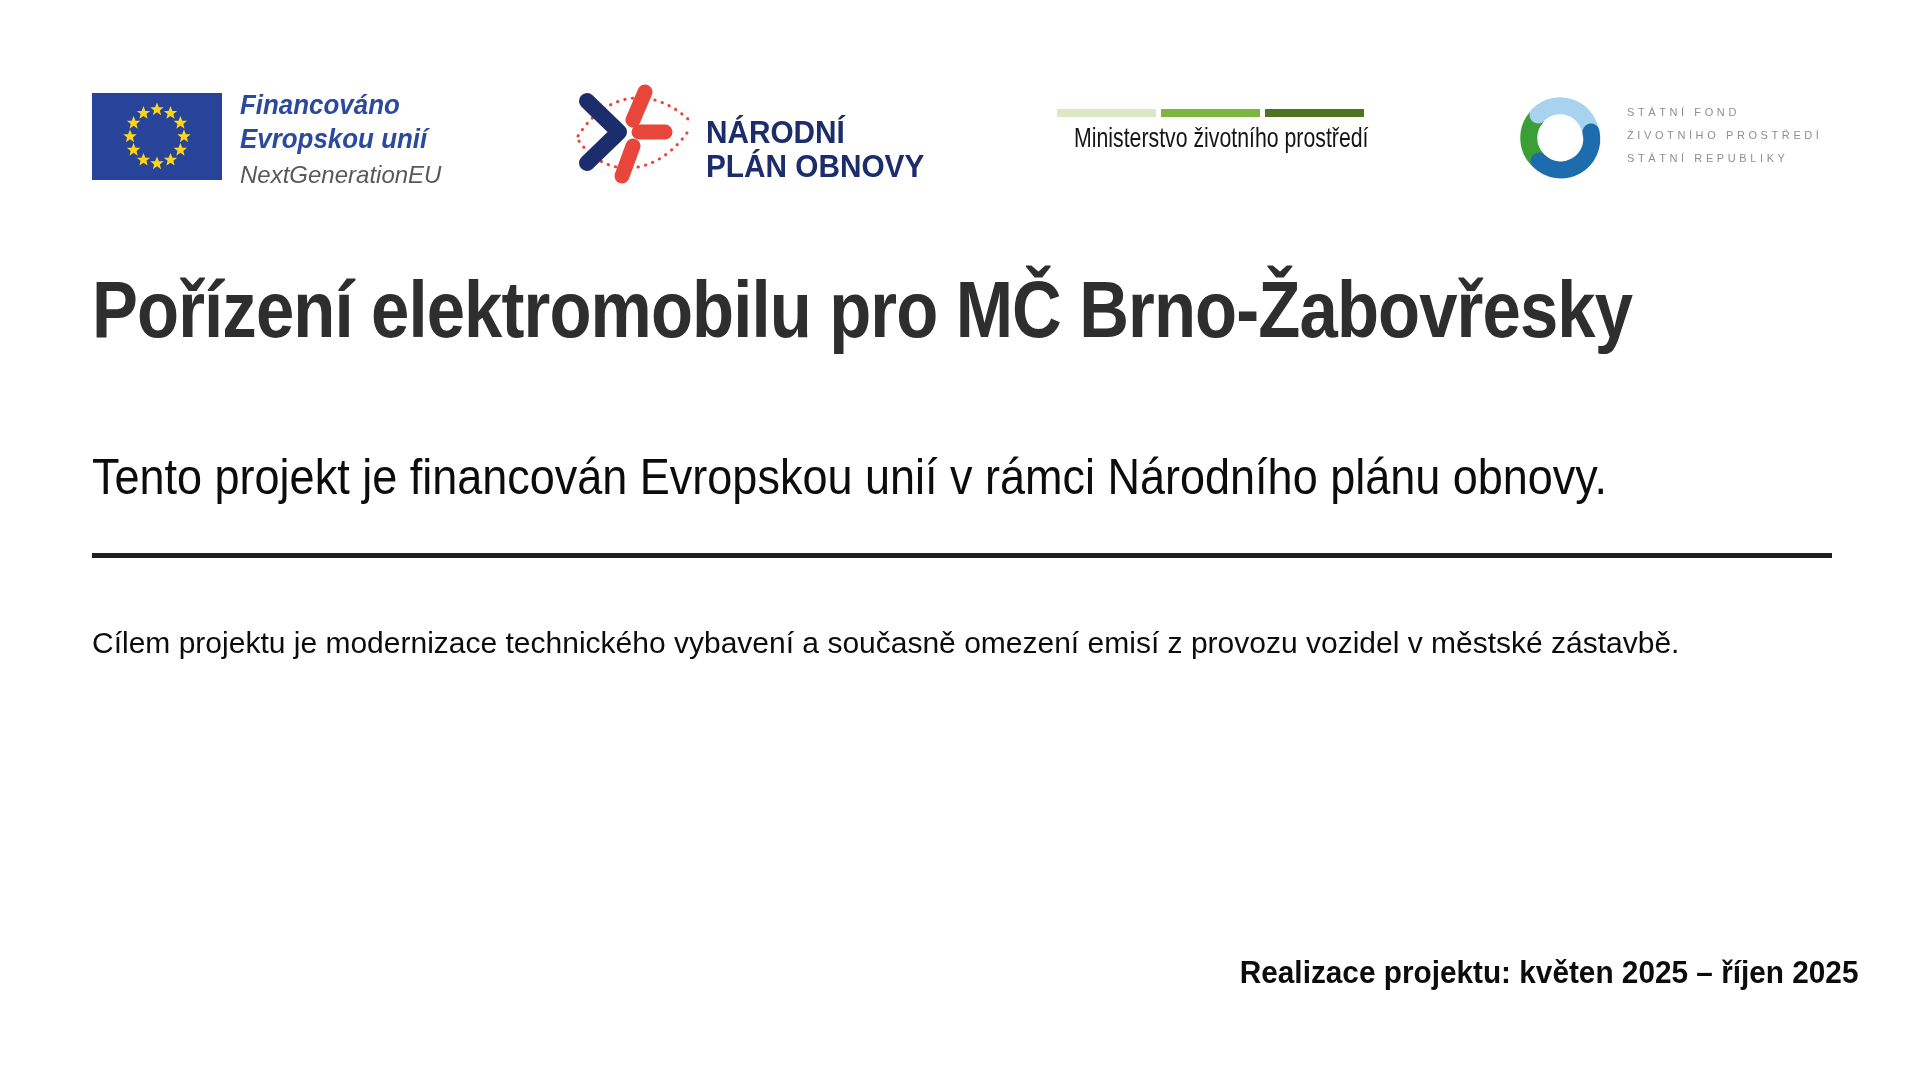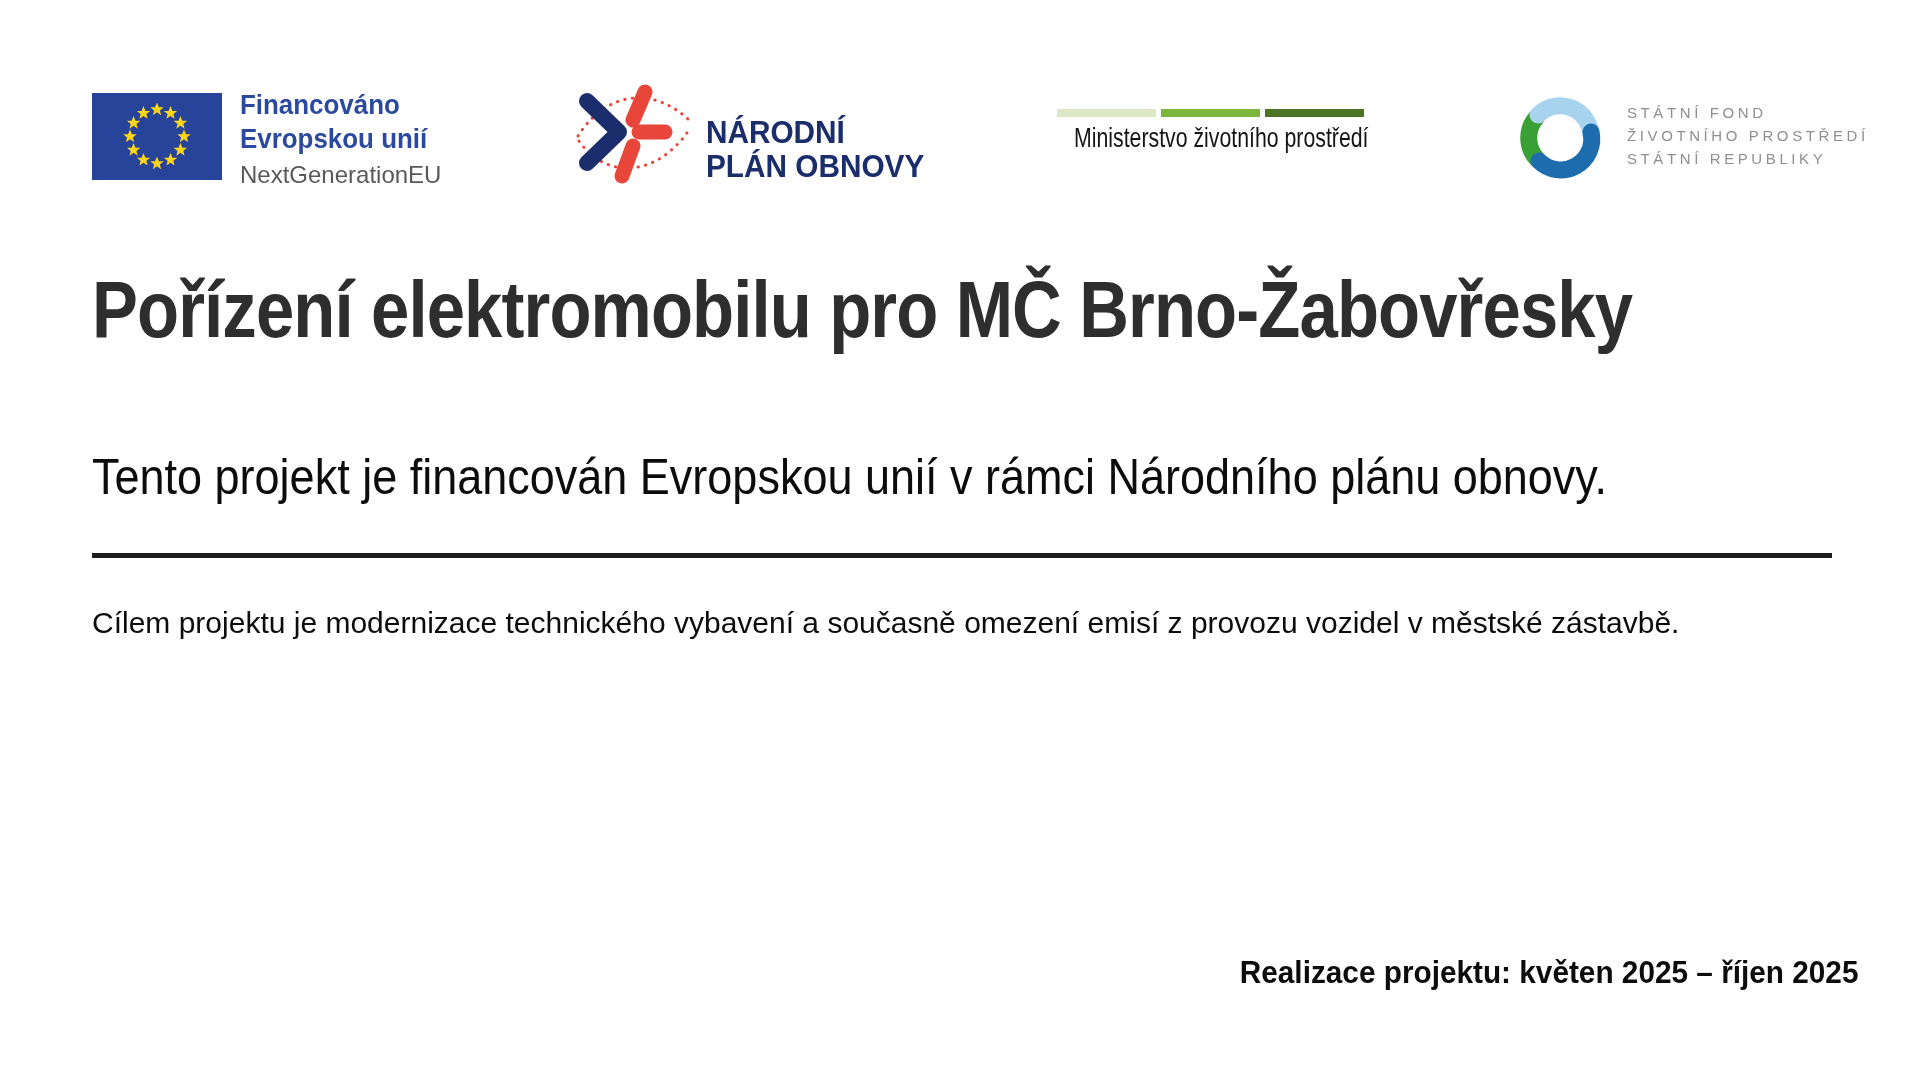--- a/index.html
+++ b/index.html
@@ -7,58 +7,58 @@
   body {
     position: relative;
     background: #ffffff;
     font-family: "Liberation Sans", sans-serif;
     overflow: hidden;
   }
   .abs { position: absolute; }
 
   
   .eu-flag { left: 92px; top: 93px; width: 130px; height: 87px; }
-  .eu-text { left: 240px; top: 88px; }
+  .eu-text { left: 240px; top: 88px; font-style: italic; }
   .eu-line { font-size: 27px; font-weight: bold; color: #2b4a9f; line-height: 34px;
              transform: scaleX(.96); transform-origin: left; white-space: nowrap; }
   .eu-gen  { font-size: 24px; font-weight: 400; color: #595959; line-height: 32px;
              margin-top: 3px; white-space: nowrap; }
 
   .npo-mark { left: 575px; top: 84px; width: 128px; height: 102px; }
   .npo-text { left: 706px; top: 116px; }
   .npo-line { font-size: 31px; font-weight: bold; color: #1b2d6b; line-height: 34px;
               transform: scaleX(.96); transform-origin: left; white-space: nowrap; }
 
   .mzp-bars { left: 1057px; top: 109px; display: flex; gap: 5px; }
   .mzp-bar  { width: 99px; height: 8px; display: inline-block; }
   .mzp-bar-1 { background: #dce7c6; }
   .mzp-bar-2 { background: #7cb63f; }
   .mzp-bar-3 { background: #4d7423; }
   .mzp-name { left: 1074px; top: 122px; font-size: 28px; font-weight: 400; color: #141414;
               transform: scaleX(.76); transform-origin: left; white-space: nowrap; }
 
   .sfzp-swirl { left: 1510px; top: 85px; width: 100px; height: 104px; }
   .sfzp-text  { left: 1627px; top: 101px; }
-  .sfzp-line  { font-size: 15px; font-weight: 400; color: #8f8f8f; letter-spacing: 3.6px;
+  .sfzp-line  { font-size: 11px; font-weight: 400; color: #8f8f8f; letter-spacing: 3.6px;
                 line-height: 23px; white-space: nowrap; }
 
   
   .page-title {
     left: 92px; top: 264px;
     font-size: 80px; font-weight: bold; color: #2e2e2e; letter-spacing: -1px;
     transform: scaleX(.86); transform-origin: left; white-space: nowrap;
   }
   .subtitle {
     left: 92px; top: 448px;
     font-size: 50px; font-weight: 400; color: #0c0c0c;
     transform: scaleX(.90); transform-origin: left; white-space: nowrap;
   }
   .divider { left: 92px; top: 553px; width: 1740px; height: 5px; background: #1e1e1e; }
   .body-text { left: 92px; top: 604px; font-size: 30px; color: #0c0c0c; line-height: 37px; }
-  .body-text span { display: block; white-space: nowrap; }
+  .body-text span { display: block; white-space: nowrap; margin-top: 20px; }
   .realization {
     right: 62px; top: 955px;
     font-size: 31px; font-weight: bold; color: #0c0c0c;
     transform: scaleX(.96); transform-origin: right; white-space: nowrap;
   }
 </style>
 </head>
 <body>
 
 <div class="abs eu-flag">

